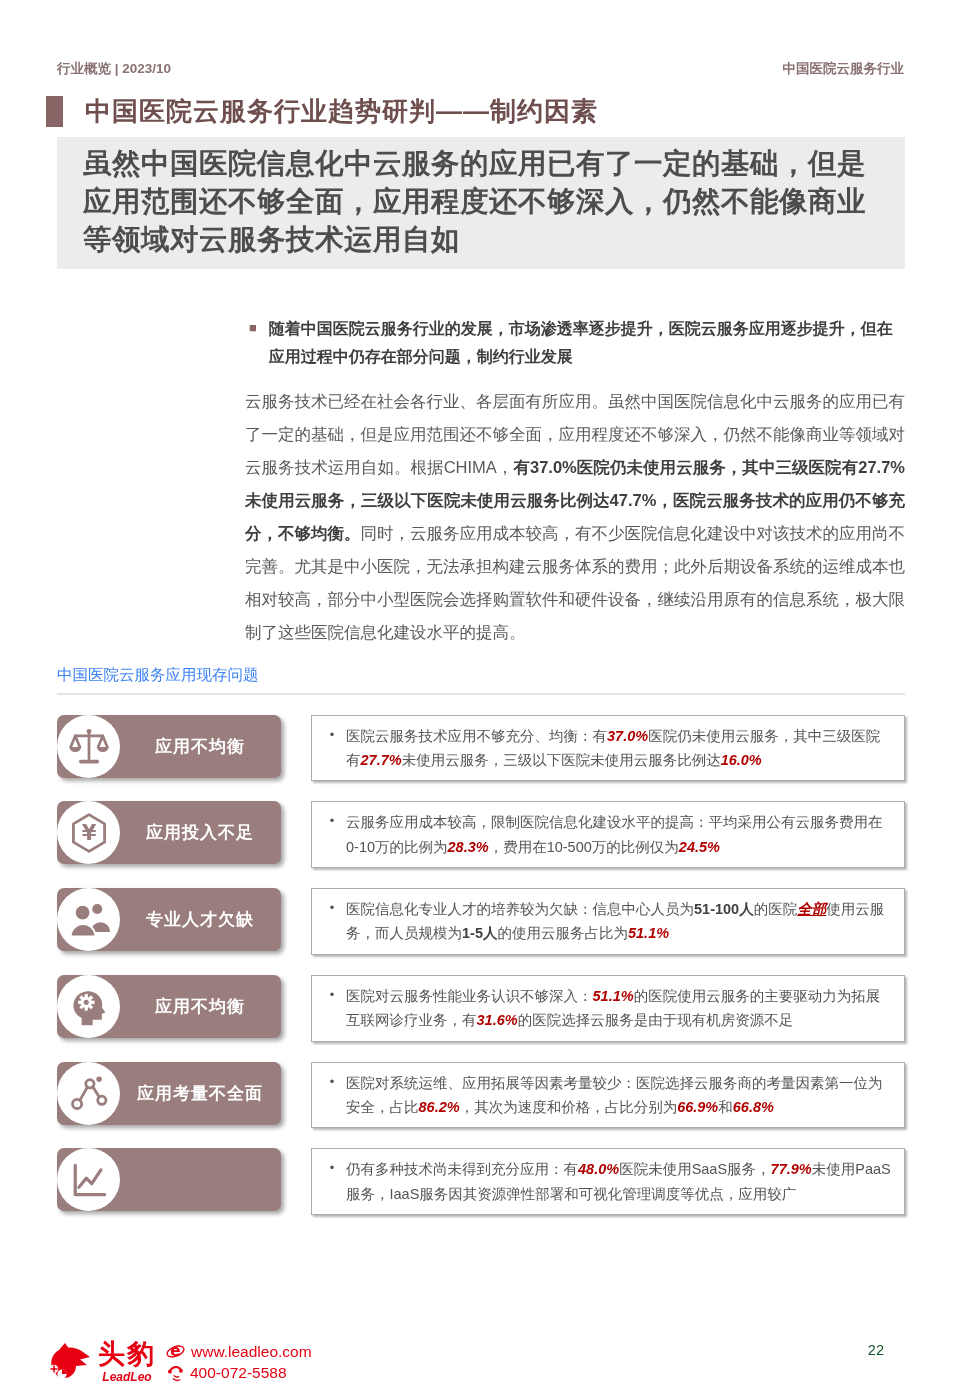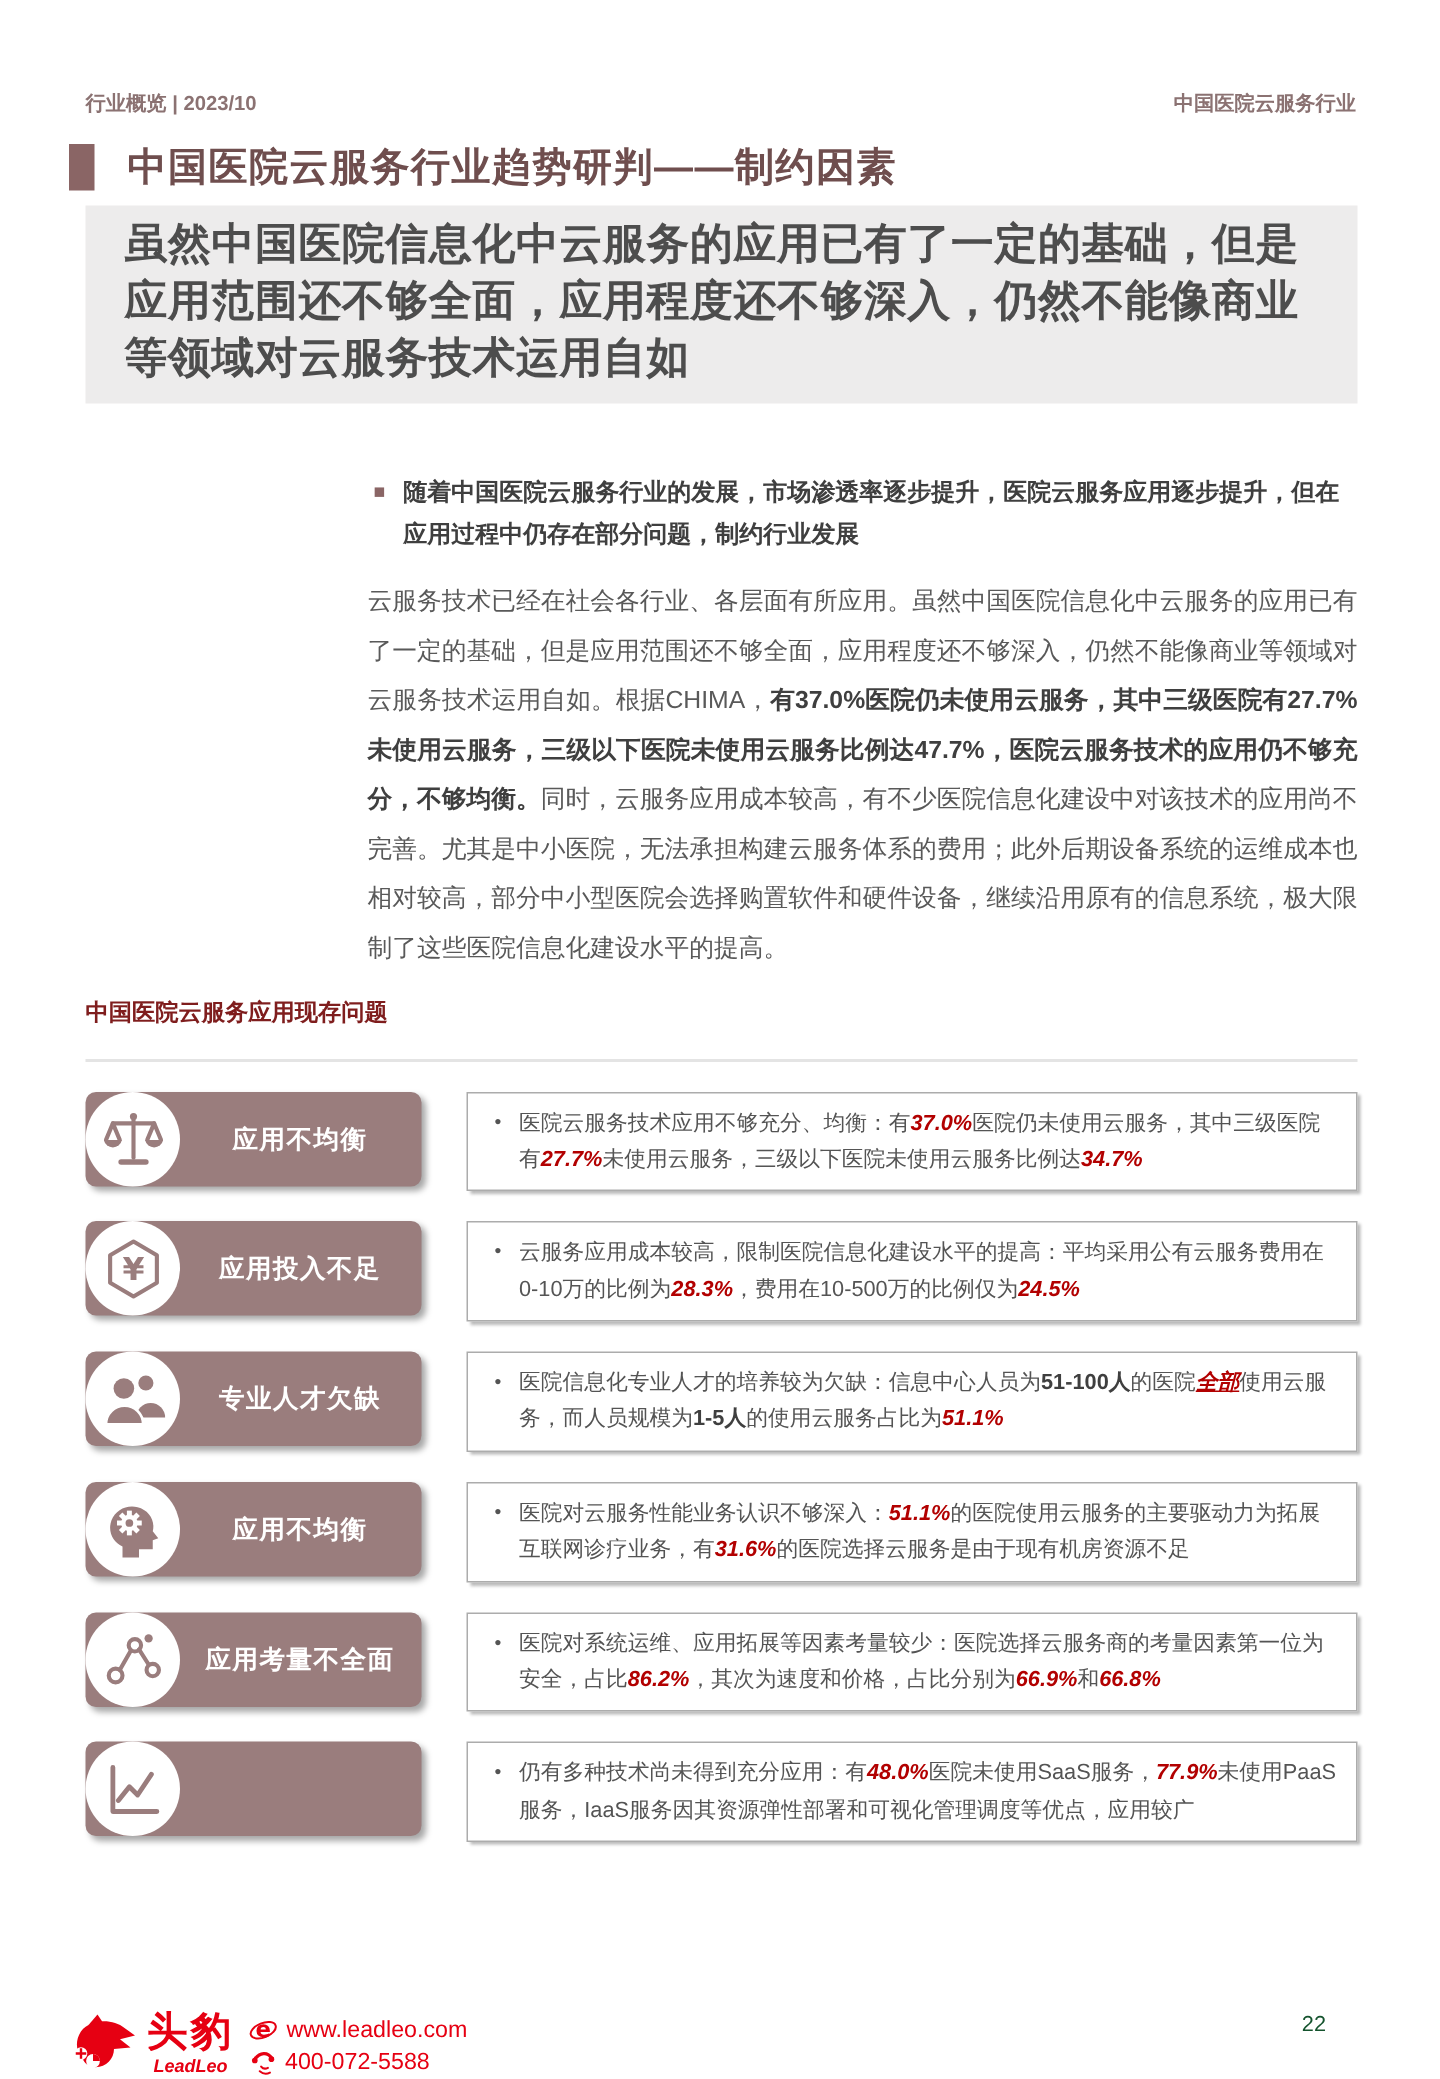--- a/index.html
+++ b/index.html
@@ -25,41 +25,41 @@
   .intro-marker { color:#8A6565; font-size:13px; margin:2px 12px 0 4px; flex-shrink:0; }
   .para { margin-top:18px; color:#595959; font-size:16.5px; line-height:33px; text-align:justify; }
   .para:first-of-type { margin-top:14px; }
 
   .seg-n {}
   .seg-b { font-weight:bold; color:#3F3F3F; }
   .seg-r { color:#B20000; font-weight:bold; font-style:italic; }
   .seg-ru { color:#B20000; font-weight:bold; font-style:italic; text-decoration:underline; }
 
   
-  .section-title { margin:16px 55px 0 57px; font-size:15.5px; font-weight:bold; color:#7f1d1d;
-                   padding-bottom:20px; border-bottom:2px solid #E4E4E4; }
+  .section-title { margin:16px 55px 0 57px; font-size:15.5px; font-weight:normal; color:#3b82f6;
+                   padding-bottom:7px; border-bottom:2px solid #E4E4E4; }
   .rows { margin:4px 55px 0 57px; }
   .row { display:flex; gap:30px; margin-top:20px; align-items:flex-start; }
 
   .badge { position:relative; width:224px; height:63px; background:#9A7D7D; border-radius:7px;
            box-shadow:3px 3px 4px rgba(0,0,0,0.35); flex-shrink:0; }
   .badge-circle { position:absolute; left:0; top:0; width:63px; height:63px; background:#fff;
                   border-radius:50%; display:flex; align-items:center; justify-content:center; }
   .badge-circle svg { width:44px; height:44px; }
   .badge-label { position:absolute; left:68px; right:6px; top:0; bottom:0; display:flex;
                  align-items:center; justify-content:center; color:#fff; font-size:17px;
                  font-weight:bold; letter-spacing:1px; }
 
   .bullet-box { flex:1; border:1px solid #ACACAC; box-shadow:2px 2px 2px rgba(0,0,0,0.28);
                 padding:8px 12px 8px 6px; display:flex; font-size:14.5px; line-height:1.68;
                 color:#545454; background:#fff; min-height:56px; }
   .dot { width:28px; text-align:center; flex-shrink:0; color:#545454; font-size:13px; }
 
   
-  .footer { position:absolute; left:46px; bottom:26px; display:flex; align-items:flex-end; }
+  .footer { position:absolute; left:46px; bottom:26px; display:flex; align-items:center; }
   .brand-text { margin-left:6px; display:flex; flex-direction:column; align-items:center; }
   .brand-cn { color:#E60012; font-size:27px; font-weight:bold; letter-spacing:2px; line-height:1; }
   .brand-en { color:#E60012; font-size:12px; font-weight:bold; font-style:italic; margin-top:2px; }
   .contact { margin-left:10px; display:flex; flex-direction:column; gap:3px; }
   .contact-line { display:flex; align-items:center; gap:6px; color:#E60012; font-size:15.5px; }
   .pagenum { position:absolute; right:76px; bottom:52px; color:#14532d; font-size:14.5px; }
 </style>
 </head>
 <body>
 
@@ -102,21 +102,21 @@
             </g>
             <circle cx="24" cy="8" r="2.6" fill="#9A7D7D"></circle>
             <path d="M2.5,25 A6.6,6.6 0 0 0 15.5,25 Z" fill="#9A7D7D"></path>
             <path d="M32.5,25 A6.6,6.6 0 0 0 45.5,25 Z" fill="#9A7D7D"></path>
           </svg>
         </div>
         <div class="badge-label">应用不均衡</div>
       </div>
       <div class="bullet-box">
         <span class="dot">•</span>
-        <span><span class="seg-n">医院云服务技术应用不够充分、均衡：有</span><span class="seg-r">37.0%</span><span class="seg-n">医院仍未使用云服务，其中三级医院有</span><span class="seg-r">27.7%</span><span class="seg-n">未使用云服务，三级以下医院未使用云服务比例达</span><span class="seg-r">34.7%</span></span>
+        <span><span class="seg-n">医院云服务技术应用不够充分、均衡：有</span><span class="seg-r">37.0%</span><span class="seg-n">医院仍未使用云服务，其中三级医院有</span><span class="seg-r">27.7%</span><span class="seg-n">未使用云服务，三级以下医院未使用云服务比例达</span><span class="seg-r">16.0%</span></span>
       </div>
     </div>
 
     <div class="row">
       <div class="badge">
         <div class="badge-circle">
           <svg viewBox="0 0 48 48">
             <polygon points="24,4 41,14 41,34 24,44 7,34 7,14" fill="none" stroke="#9A7D7D" stroke-width="3" stroke-linejoin="round"></polygon>
             <text x="24" y="32" font-size="23" font-weight="bold" text-anchor="middle" fill="#9A7D7D" font-family="'DejaVu Sans',sans-serif">¥</text>
           </svg>

